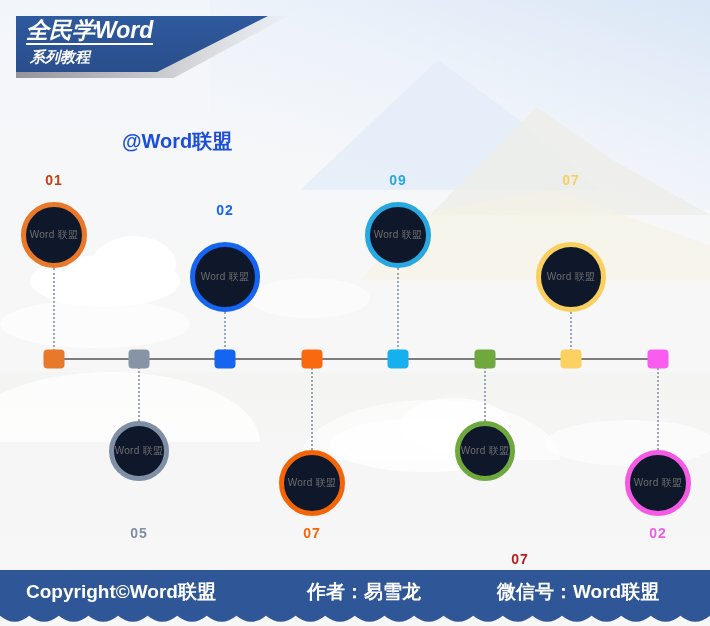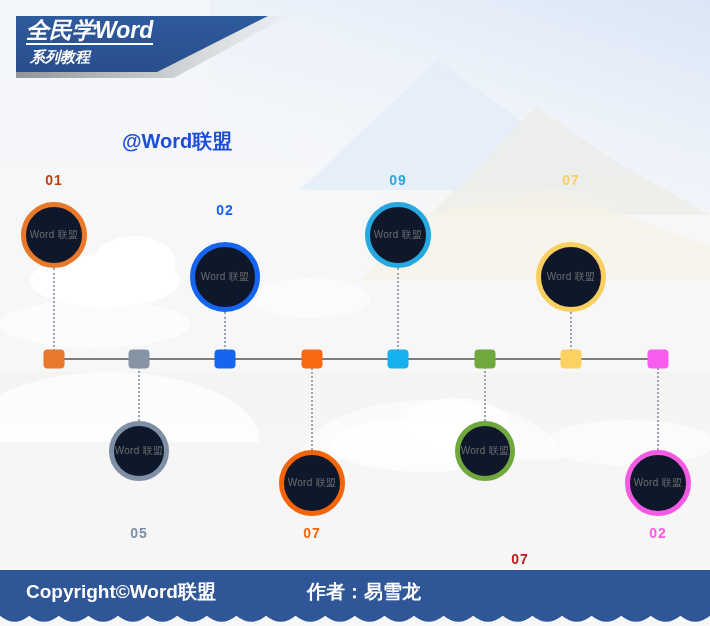--- a/index.html
+++ b/index.html
@@ -318,19 +318,20 @@
         <span class="bubble-label">Word 联盟</span>
       </div>
       <div class="node-square" style="left: 658px; top: 359px; background: rgb(248, 93, 240);"></div>
       <div class="num" style="left: 658px; color: rgb(245, 90, 228); top: 525px;">02</div>
     </div>
 
   <div class="footer">
     <div class="footer-bar">
       <div class="footer-item fi-2">作者：易雪龙</div>
       <div class="footer-item fi-1">Copyright©Word联盟</div>
+      <div class="footer-item fi-3">微信号：Word联盟</div>
     </div>
     <svg class="footer-scallop" viewBox="0 0 710 12" preserveAspectRatio="none">
       <path id="scallop-path" fill="#2f5697" d="M0,0 L710,0 L710,1.7999999999999998 Q695.2,13.799999999999999 680.4,1.7999999999999998 Q665.5999999999999,13.799999999999999 650.8,1.7999999999999998 Q636,13.799999999999999 621.1999999999999,1.7999999999999998 Q606.3999999999999,13.799999999999999 591.5999999999999,1.7999999999999998 Q576.8,13.799999999999999 561.9999999999999,1.7999999999999998 Q547.1999999999998,13.799999999999999 532.3999999999999,1.7999999999999998 Q517.5999999999999,13.799999999999999 502.79999999999984,1.7999999999999998 Q487.99999999999983,13.799999999999999 473.1999999999998,1.7999999999999998 Q458.3999999999998,13.799999999999999 443.5999999999998,1.7999999999999998 Q428.7999999999998,13.799999999999999 413.9999999999998,1.7999999999999998 Q399.19999999999976,13.799999999999999 384.39999999999975,1.7999999999999998 Q369.59999999999974,13.799999999999999 354.7999999999997,1.7999999999999998 Q339.9999999999997,13.799999999999999 325.1999999999997,1.7999999999999998 Q310.3999999999997,13.799999999999999 295.5999999999997,1.7999999999999998 Q280.79999999999967,13.799999999999999 265.99999999999966,1.7999999999999998 Q251.19999999999965,13.799999999999999 236.39999999999966,1.7999999999999998 Q221.59999999999968,13.799999999999999 206.79999999999967,1.7999999999999998 Q191.99999999999966,13.799999999999999 177.19999999999968,1.7999999999999998 Q162.3999999999997,13.799999999999999 147.59999999999968,1.7999999999999998 Q132.79999999999967,13.799999999999999 117.99999999999969,1.7999999999999998 Q103.19999999999969,13.799999999999999 88.3999999999997,1.7999999999999998 Q73.5999999999997,13.799999999999999 58.79999999999969,1.7999999999999998 Q43.99999999999969,13.799999999999999 29.19999999999969,1.7999999999999998 Q14.599999999999845,13.799999999999999 0,1.7999999999999998 Z"></path>
     </svg>
   </div>
 
 </div>
 
 </body></html>

